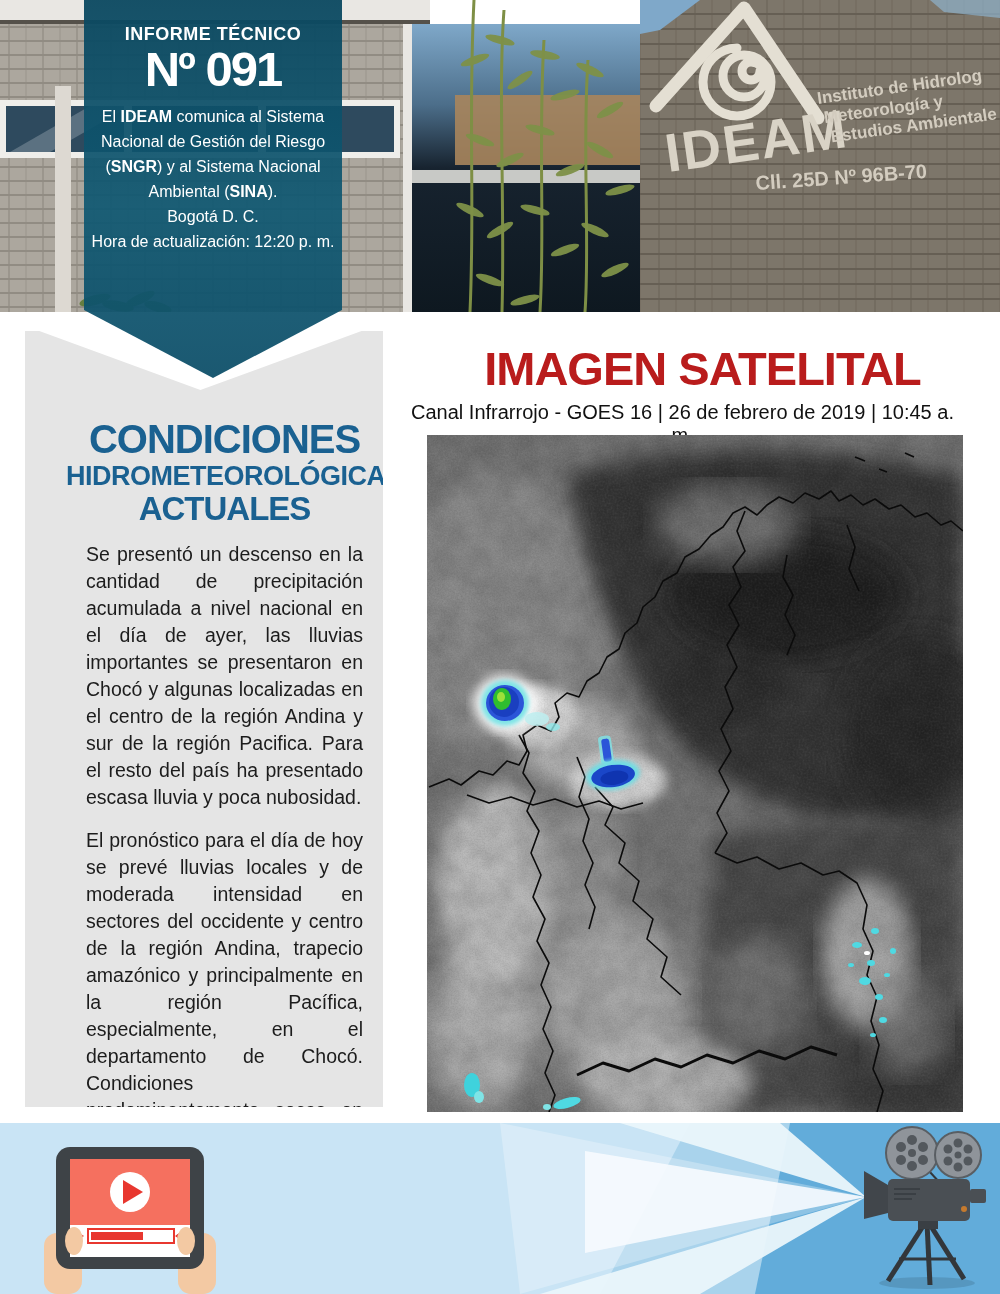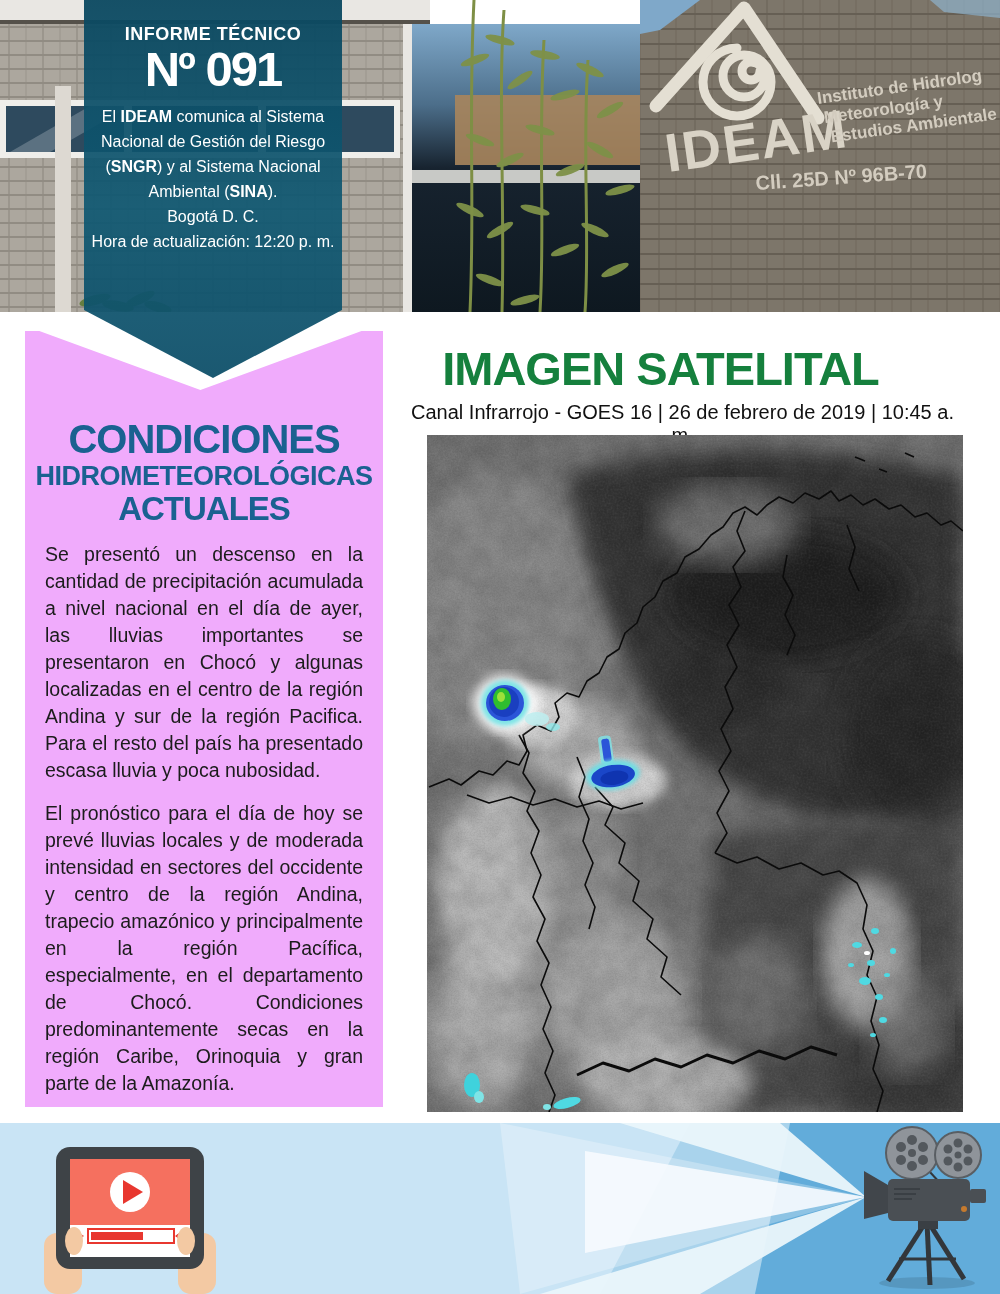--- a/index.html
+++ b/index.html
@@ -19,34 +19,35 @@
   }
   .badge-kicker { font-size:18px; font-weight:bold; letter-spacing:.5px; }
   .badge-title  { font-size:46px; font-weight:bold; letter-spacing:-1px; line-height:1.02; }
   .badge-number { font-size:49px; font-weight:bold; letter-spacing:-2px; line-height:1.0; margin-bottom:10px; }
   .badge-desc   { font-size:16px; line-height:25px; padding:0 10px; }
   .badge-line   { font-size:16px; line-height:25px; }
 
   
   .left-col {
     position:absolute; left:25px; top:331px; width:358px; height:776px;
-    background:#f0abfc;
+    background:#e5e5e5;
     clip-path:polygon(0 0, 4% 0, 49% 59px, 94% 0, 100% 0, 100% 100%, 0 100%);
+    padding-left:41px;
   }
   .cond-heading { margin-top:86px; text-align:center; color:#1a6191; }
   .cond-h1 { font-size:40px; font-weight:bold; letter-spacing:-1px; line-height:1.1; }
   .cond-h2 { font-size:27px; font-weight:bold; letter-spacing:-.5px; line-height:1.15; }
   .cond-h3 { font-size:33px; font-weight:bold; letter-spacing:-1px; line-height:1.05; }
   .cond-body { margin:14px 20px 0 20px; font-size:19.5px; line-height:27px; color:#1c1c1c; text-align:justify; }
   .cond-body p + p { margin-top:16px; }
 
   
   .sat-title {
-    position:absolute; left:378px; top:341px; width:565px; text-align:center;
-    font-size:47px; font-weight:bold; letter-spacing:-1px; color:#15803d;
+    position:absolute; left:420px; top:341px; width:565px; text-align:center;
+    font-size:47px; font-weight:bold; letter-spacing:-1px; color:#b91c1c;
   }
   .sat-subtitle {
     position:absolute; left:400px; top:401px; width:565px; text-align:center;
     font-size:20px; color:#111;
   }
   .sat-img { position:absolute; left:427px; top:435px; width:536px; height:677px; }
   .sat-img svg { overflow:hidden; display:block; }
 
   
   .banner { position:absolute; left:0; top:1123px; width:1000px; height:171px; }

